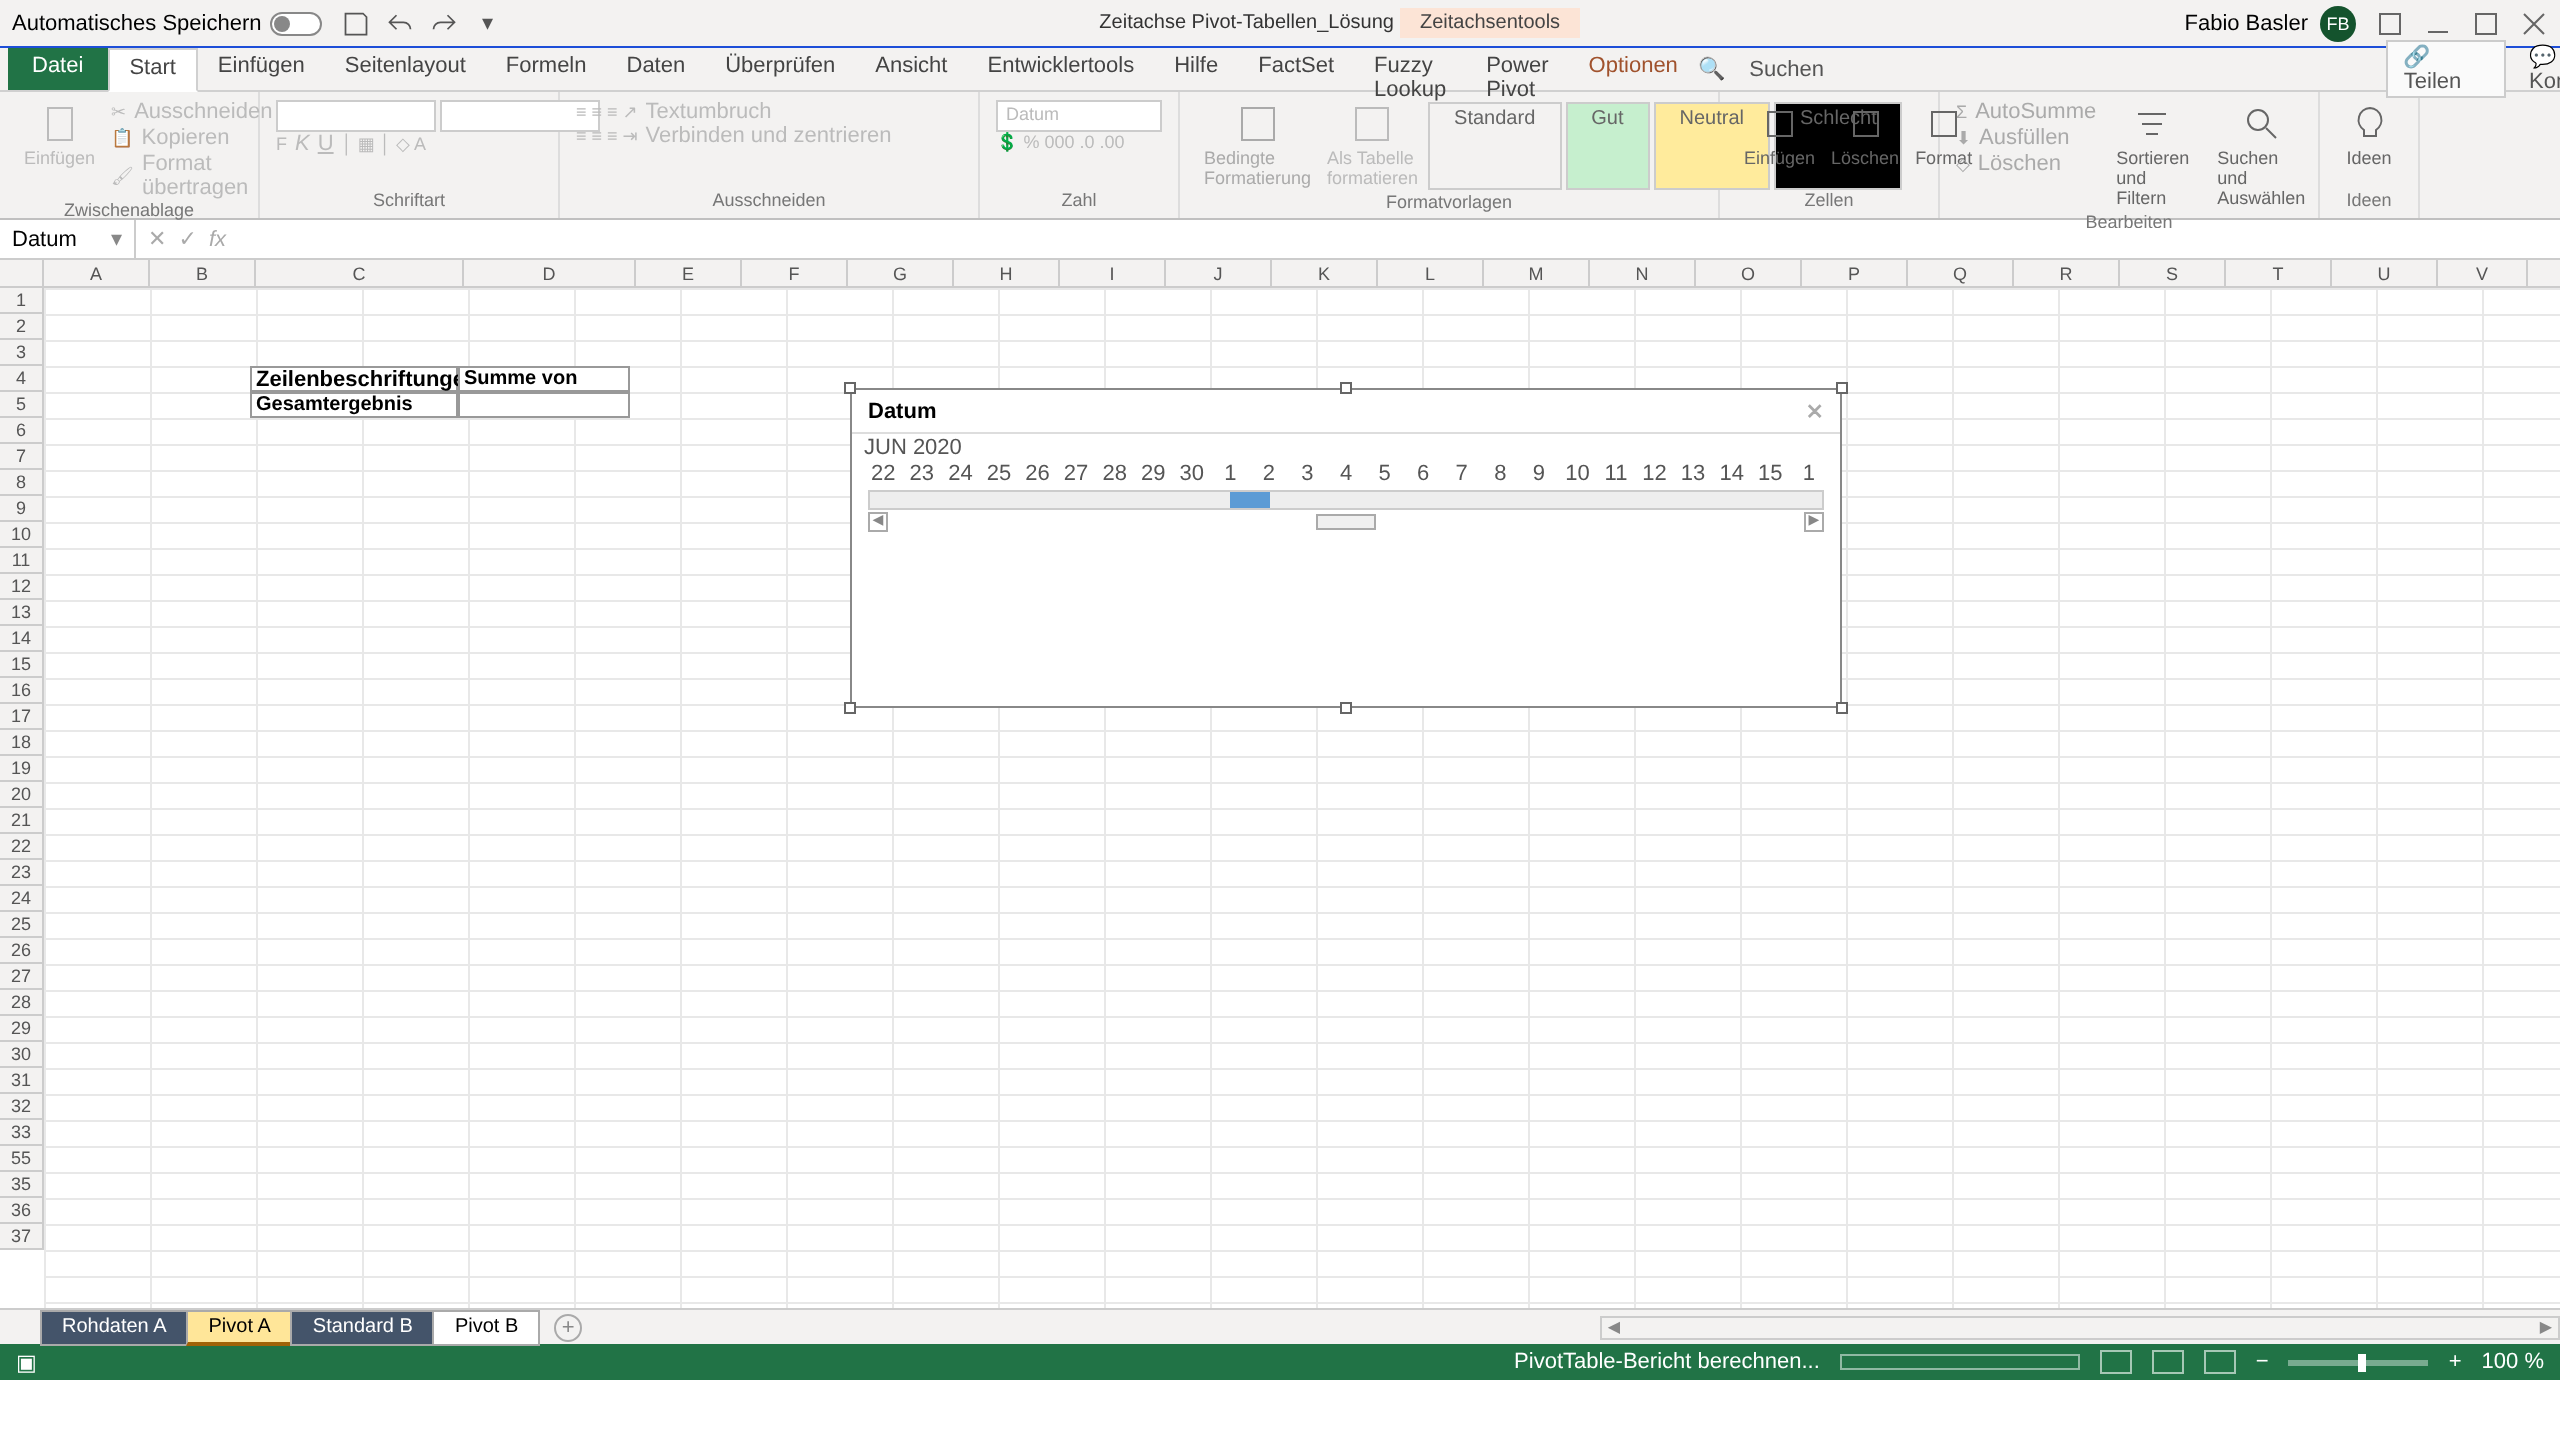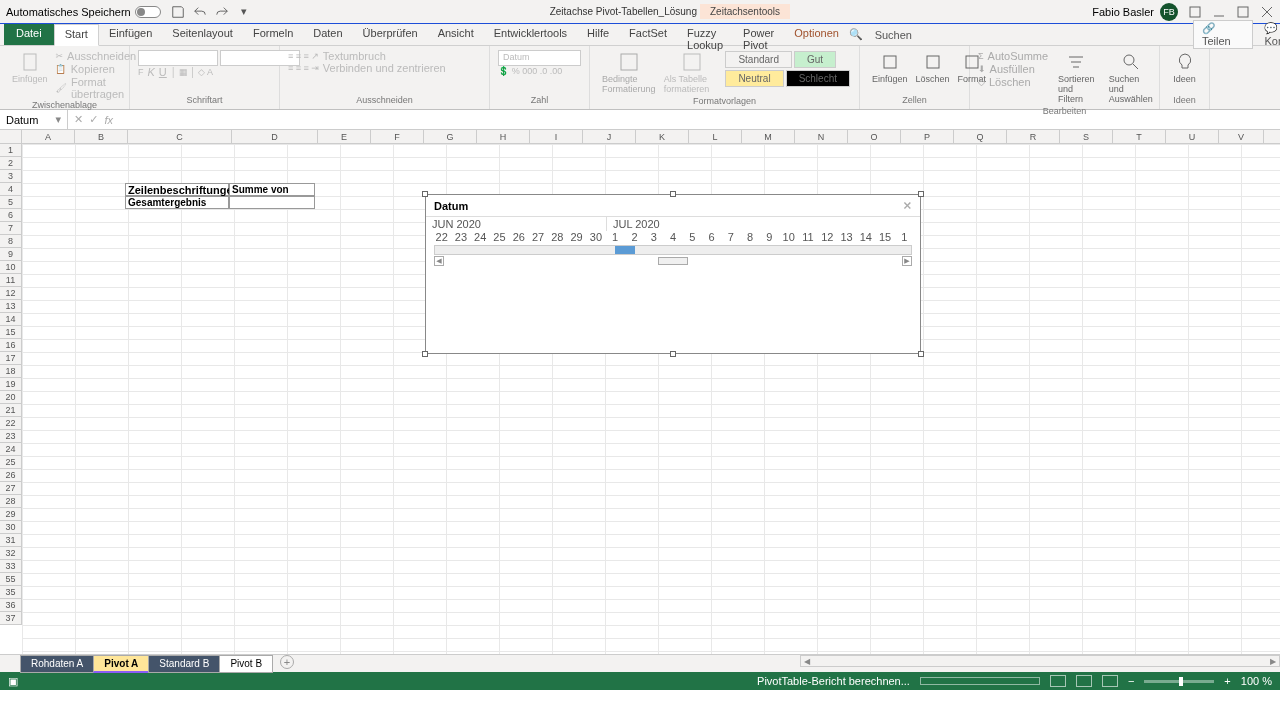--- a/index.html
+++ b/index.html
@@ -68,25 +68,25 @@
 .slicer-month{padding:1px 0 1px 6px;border-left:1px solid #ddd}
 .slicer-days{display:flex;font-size:8px;color:#555;padding:0 6px}
 .slicer-day{width:20px;text-align:center}
 .slicer-track{margin:2px 8px;height:10px;background:#eee;position:relative;border:1px solid #ccc}
 .slicer-sel{position:absolute;height:100%;background:#5b9bd5}
 .slicer-scroll{margin:2px 8px 6px;height:8px;display:flex;align-items:center;justify-content:space-between}
 .scroll-arrow{width:10px;height:10px;border:1px solid #aaa;font-size:7px;text-align:center;line-height:8px;color:#888}
 .scroll-thumb{width:30px;height:8px;border:1px solid #aaa;background:#f0f0f0;margin:0 auto}
 
 
-.sheettabs{height:18px;background:#f3f2f1;border-top:1px solid #ccc;display:flex;align-items:flex-start;padding-left:20px;gap:0}
+.sheettabs{height:18px;background:#f3f2f1;border-top:1px solid #ccc;display:flex;align-items:center;padding-left:20px;gap:0}
 .sheettab{padding:2px 10px;border:1px solid #aaa;font-size:10px;background:#fff;margin-right:-1px}
 .sheettab.dark{background:#44546a;color:#fff}
 .sheettab.yellow{background:#ffe699}
-.sheettab.active{border-bottom:2px solid #8b5cf6;font-weight:bold}
+.sheettab.active{border-bottom:2px solid #a16207;font-weight:normal}
 .addsheet{margin-left:8px;color:#888;border:1px solid #aaa;border-radius:50%;width:14px;height:14px;text-align:center;line-height:12px}
 .hscroll{margin-left:auto;width:480px;height:12px;border:1px solid #ccc;display:flex;align-items:center}
 .hscroll .arrow{width:12px;text-align:center;color:#888;font-size:8px}
 
 
 .statusbar{height:18px;background:#217346;color:#fff;display:flex;align-items:center;padding:0 8px;font-size:10px}
 .statusbar .right{margin-left:auto;display:flex;align-items:center;gap:10px}
 .view-btn{width:16px;height:12px;border:1px solid rgba(255,255,255,0.6)}
 .zoom-slider{width:70px;height:3px;background:rgba(255,255,255,0.4);position:relative}
 .zoom-slider::after{content:"";position:absolute;left:50%;top:-3px;width:4px;height:9px;background:#fff}
@@ -209,21 +209,21 @@
             </svg>
             <span>Bedingte Formatierung</span>
           </div>
       </div>
       <div class="big-btn disabled">
           <svg viewBox="0 0 20 20">
             <rect x="2" y="2" width="16" height="16" fill="none" stroke="currentColor"></rect>
           </svg>
           <span>Als Tabelle formatieren</span>
         </div>
-      <div style="display:flex;flex-direction:column">
+      <div style="display:flex;flex-direction:row">
         <div style="display:flex">
             <div class="style-box">Standard</div>
             <div class="style-box" style="background:#c6efce">Gut</div>
           </div>
         <div style="display:flex">
             <div class="style-box" style="background:#ffeb9c">Neutral</div>
             <div class="style-box" style="background:#000000">Schlecht</div>
           </div>
       </div>
     </div>
@@ -378,21 +378,20 @@
       <div class="slicer-handle" style="left:-4px;bottom:-4px"></div>
       <div class="slicer-handle" style="right:-4px;bottom:-4px"></div>
       <div class="slicer-handle" style="left:50%;top:-4px;margin-left:-3px"></div>
       <div class="slicer-handle" style="left:50%;bottom:-4px;margin-left:-3px"></div>
       <div class="slicer-title">
         <span>Datum</span>
         <span style="color:#aaa">⨯</span>
       </div>
       <div class="slicer-months">
         <div class="slicer-month" style="width:180px;border-left:none">JUN 2020</div>
-        <div class="slicer-month" style="flex:1">JUL 2020</div>
       </div>
       <div class="slicer-days" id="slicerdays">
           <div class="slicer-day">22</div>
           <div class="slicer-day">23</div>
           <div class="slicer-day">24</div>
           <div class="slicer-day">25</div>
           <div class="slicer-day">26</div>
           <div class="slicer-day">27</div>
           <div class="slicer-day">28</div>
           <div class="slicer-day">29</div>

